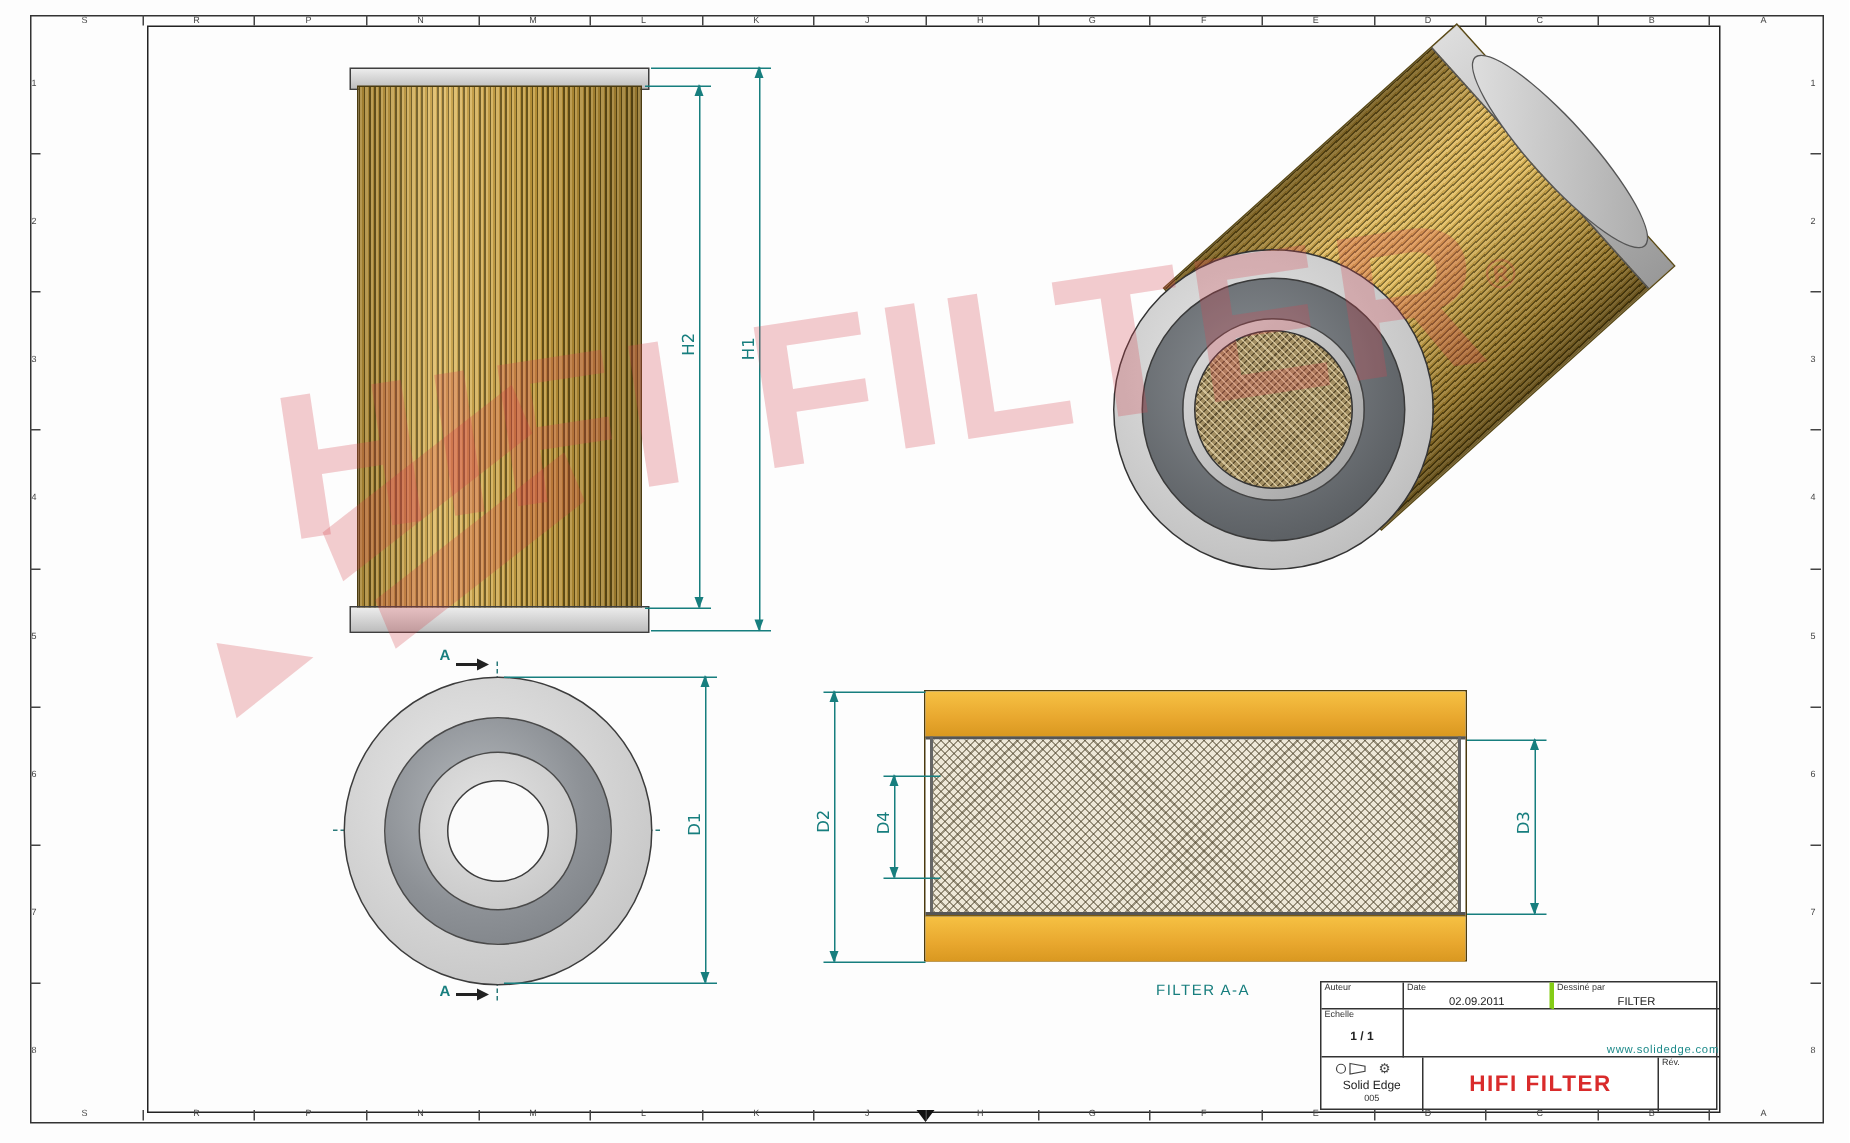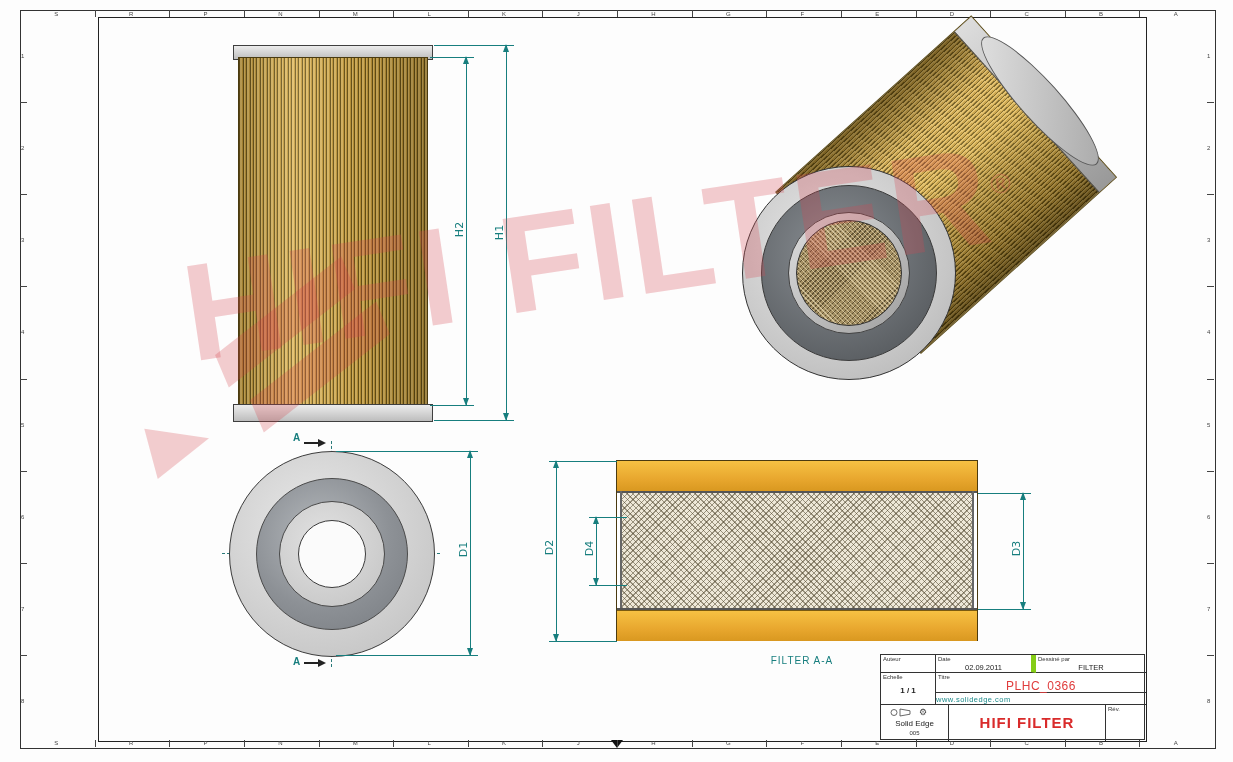--- a/index.html
+++ b/index.html
@@ -46,21 +46,21 @@
   .watermark-text{position:absolute;left:185px;top:235px;z-index:40;font-size:138px;font-weight:800;letter-spacing:4px;
      color:rgba(214,72,80,.27);transform:rotate(-8.5deg);transform-origin:0 50%;white-space:nowrap;pointer-events:none;}
   .watermark-text sup{font-size:28px;vertical-align:super;}
   .wm-shape{position:absolute;z-index:40;pointer-events:none;}
   
   #title-block{position:absolute;left:880px;top:654px;width:265px;height:86px;background:#fff;border:1px solid #333;z-index:30;box-sizing:border-box;}
   .tb-cell{position:absolute;box-sizing:border-box;}
   .tb-label{position:absolute;top:1px;left:2px;font-size:6px;color:#333;line-height:6px;}
   .tb-value{position:absolute;left:0;right:0;text-align:center;font-size:7.5px;color:#222;}
   .doc-number{position:absolute;left:0;right:0;top:6px;text-align:center;font-size:12px;letter-spacing:.5px;color:#e03c3c;}
-  .website{position:absolute;left:0;right:0;top:2px;text-align:left;font-size:7.5px;color:#1d8a8a;letter-spacing:.5px;}
+  .website{position:absolute;left:0;right:0;top:2px;text-align:right;font-size:7.5px;color:#1d8a8a;letter-spacing:.5px;}
   .company{position:absolute;left:0;right:0;top:9px;text-align:center;font-size:15px;font-weight:bold;letter-spacing:1px;color:#d92b2b;}
   .app-name{position:absolute;left:0;right:0;top:14px;text-align:center;font-size:8px;font-weight:normal;color:#222;}
   .app-version{position:absolute;left:0;right:0;top:25px;text-align:center;font-size:6px;color:#333;}
   .gear{position:absolute;left:38px;top:2px;font-size:9px;color:#444;}
 </style>
 </head>
 <body>
 
 <div id="sheet">
 
@@ -148,36 +148,32 @@
 
   <div class="watermark-text"><span>HIFI FILTER</span><sup>®</sup></div>
   <div class="wm-shape" style="left:205px;top:305px;width:160px;height:34px;background:rgba(210,60,66,.25);transform:rotate(-38deg) skewX(-15deg);"></div>
   <div class="wm-shape" style="left:240px;top:350px;width:160px;height:34px;background:rgba(210,60,66,.25);transform:rotate(-38deg) skewX(-15deg);"></div>
   <div class="wm-shape" style="left:150px;top:420px;width:0;height:0;border-top:26px solid transparent;border-bottom:26px solid transparent;border-left:60px solid rgba(210,60,66,.25);transform:rotate(-15deg);"></div>
 
   <div id="title-block">
     <div class="tb-cell" style="left:0;top:0;width:55px;height:18px;border-right:1px solid #333;border-bottom:1px solid #333;">
       <span class="tb-label">Auteur</span>
     </div>
-    <div class="tb-cell" style="left:55px;top:0;width:100px;height:18px;border-right:5px solid #84cc16;border-bottom:1px solid #333;">
+    <div class="tb-cell" style="left:55px;top:0;width:100px;height:18px;border-right:3px solid #84cc16;border-bottom:1px solid #333;">
       <span class="tb-label">Date</span>
       <span class="tb-value" style="top:8px;">02.09.2011</span>
     </div>
     <div class="tb-cell" style="left:155px;top:0;width:110px;height:18px;border-bottom:1px solid #333;">
       <span class="tb-label">Dessiné par</span>
       <span class="tb-value" style="top:8px;">FILTER</span>
     </div>
 
     <div class="tb-cell" style="left:0;top:18px;width:55px;height:32px;border-right:1px solid #333;border-bottom:1px solid #333;">
       <span class="tb-label">Echelle</span>
       <span class="tb-value" style="top:13px;font-size:8px;font-weight:bold;">1 / 1</span>
-    </div>
-    <div class="tb-cell" style="left:55px;top:18px;width:210px;height:20px;border-bottom:1px solid #333;">
-      <span class="tb-label">Titre</span>
-      <span class="doc-number">PLHC_0366</span>
     </div>
     <div class="tb-cell" style="left:55px;top:38px;width:210px;height:12px;border-bottom:1px solid #333;">
       <span class="website">www.solidedge.com</span>
     </div>
 
     <div class="tb-cell" style="left:0;top:50px;width:68px;height:36px;border-right:1px solid #333;">
       <svg width="24" height="11" style="position:absolute;left:8px;top:2px;">
         <circle cx="5" cy="5.5" r="3" fill="none" stroke="#444" stroke-width="0.8"></circle>
         <path d="M11 2 L21 3.8 L21 7.2 L11 9 Z" fill="none" stroke="#444" stroke-width="0.8"></path>
       </svg>

